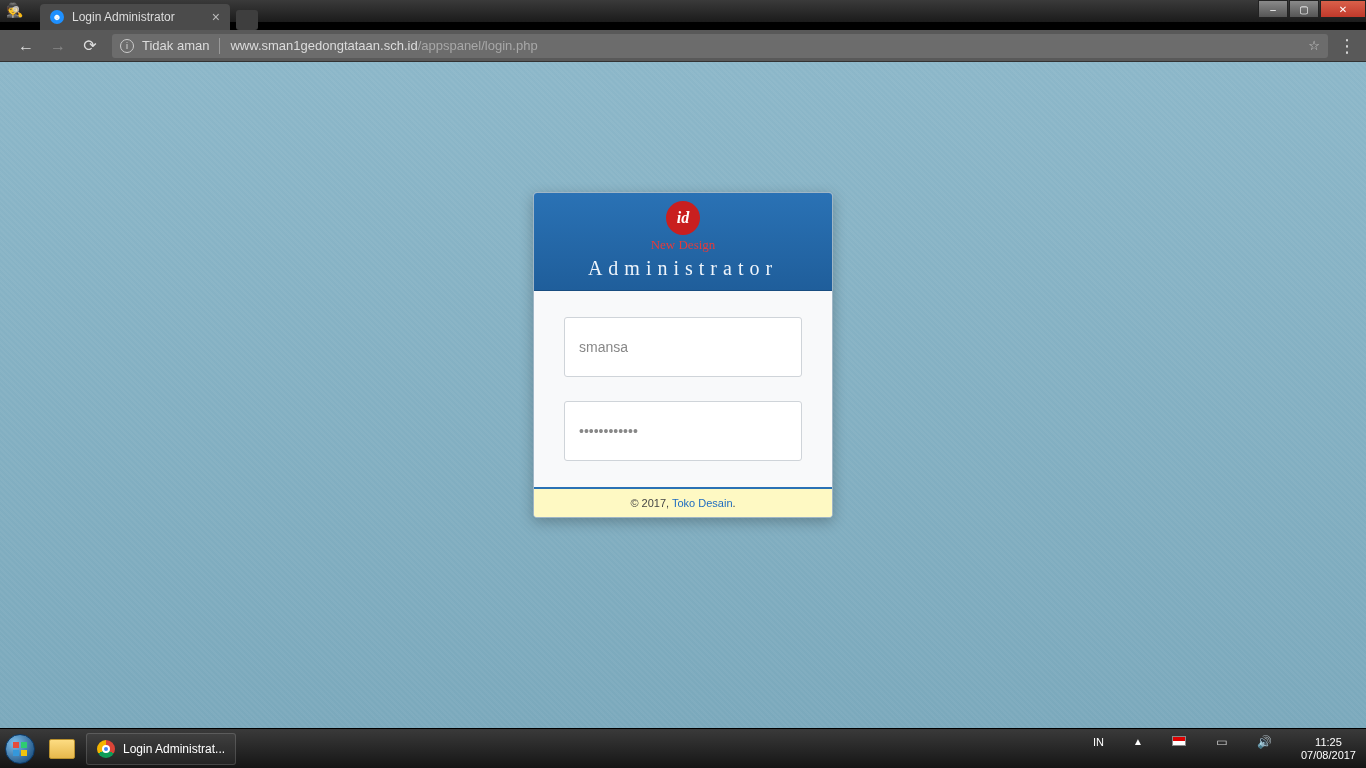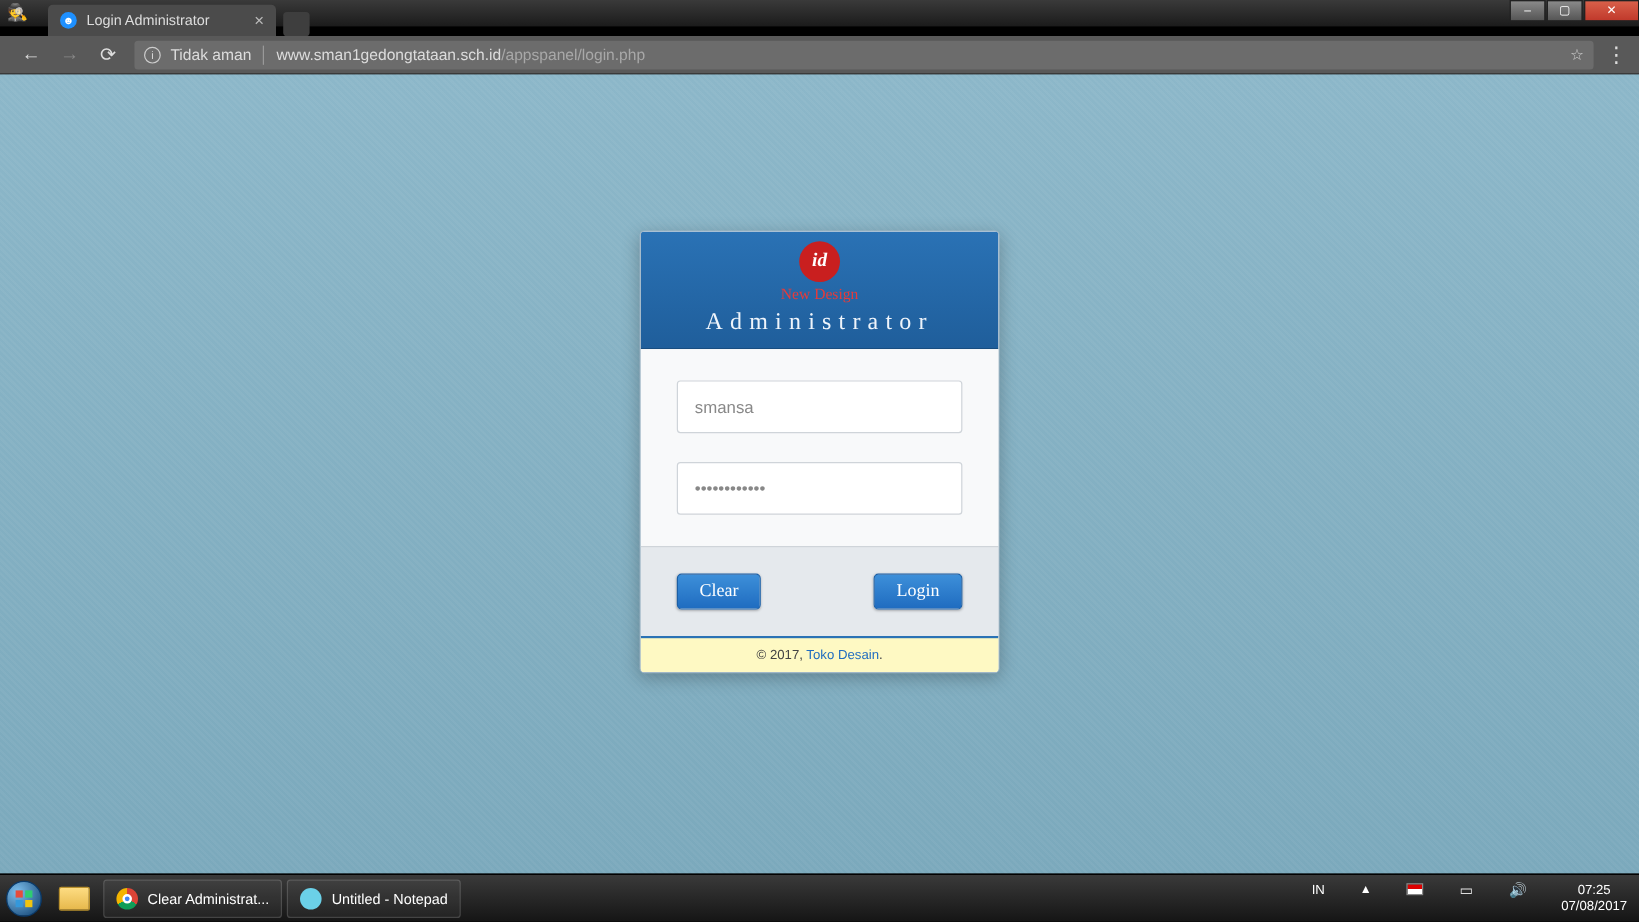--- a/index.html
+++ b/index.html
@@ -41,21 +41,21 @@
   .card-wrap{position:relative;margin-top:130px}
   .glow{position:absolute;inset:-60px;border-radius:50%;background:radial-gradient(closest-side,rgba(255,255,255,.65),rgba(255,255,255,0) 70%);filter:blur(2px);z-index:0}
 
   .card{position:relative;z-index:1;width:300px;background:#eef0f2;border:1px solid #9fb6c6;border-radius:4px;box-shadow:0 4px 14px rgba(0,0,0,.25)}
   .card-header{background:linear-gradient(#2a72b5,#1f5e9b);border-bottom:1px solid #184d80;border-radius:3px 3px 0 0;padding:8px 0 10px;text-align:center;color:#fff}
   .logo{width:34px;height:34px;border-radius:50%;background:#c91f1f;margin:0 auto 2px;display:flex;align-items:center;justify-content:center;font-family:cursive;font-weight:bold;color:#fff;font-size:16px;font-style:italic}
   .logosub{font-family:cursive;color:#e53b3b;font-size:13px;margin-bottom:4px}
   .admin-title{font-family:Liberation Serif, serif;letter-spacing:6px;font-size:20px;color:#eef4fb}
 
   .card-body{background:#f8f9fa;padding:26px 30px 26px}
-  .field{width:100%;height:44px;border:1px solid #cfd4d9;border-radius:3px;padding:0 14px;font-size:14px;color:#888;margin-bottom:24px;background:#fff}
+  .field{width:100%;height:60px;border:1px solid #cfd4d9;border-radius:3px;padding:0 14px;font-size:14px;color:#888;margin-bottom:24px;background:#fff}
   .field:last-child{margin-bottom:0}
 
   .card-actions{background:#e5e9ed;border-top:1px solid #cfd4d9;padding:22px 30px;display:flex;justify-content:space-between}
   .btn{height:30px;padding:0 18px;border-radius:4px;border:1px solid #1b5fa6;background:linear-gradient(#3d8fd9,#1f6cc0);color:#fff;font-size:15px;font-family:Georgia,serif;cursor:pointer;box-shadow:0 1px 2px rgba(0,0,0,.25)}
 
   .card-footer{border-top:2px solid #2a72b5;padding:8px 0;text-align:center;font-size:11px;color:#444;background:#fef9c3;border-radius:0 0 3px 3px}
   .card-footer a{color:#1f6cc0;text-decoration:none}
 
   
   .taskbar{position:absolute;left:0;right:0;bottom:0;height:40px;background:linear-gradient(#3a3a3a,#151515);border-top:1px solid #000;display:flex;align-items:center;color:#fff;font-size:12px}
@@ -116,24 +116,20 @@
     <div class="card">
       <div class="card-header">
         <div class="logo">id</div>
         <div class="logosub">New Design</div>
         <div class="admin-title">Administrator</div>
       </div>
       <div class="card-body">
         <input class="field" type="text" value="smansa" style="">
         <input class="field" type="text" value="••••••••••••" style="">
       </div>
-      <div class="card-actions">
-        <button class="btn">Clear</button>
-        <button class="btn">Login</button>
-      </div>
       <div class="card-footer">
         <span>© 2017, </span><a href="#">Toko Desain</a><span>.</span>
       </div>
     </div>
   </div>
 </div>
 
 <div class="taskbar">
   <div class="start">
     <div class="orb">
@@ -143,30 +139,26 @@
           <rect x="1" y="9" width="6" height="6" fill="#3498db"></rect>
           <rect x="9" y="9" width="6" height="6" fill="#f1c40f"></rect>
         </svg>
     </div>
   </div>
   <div class="tb-pin">
       <div class="folder"></div>
     </div>
   <div class="tb-item">
     <span class="ticon chromeico"></span>
-    <span>Clear Administrat...</span>
-  </div>
-  <div class="tb-item">
-    <span class="ticon npico"></span>
-    <span>Untitled - Notepad</span>
+    <span>Login Administrat...</span>
   </div>
   <div class="tray">
     <span class="lang">IN</span>
     <span class="up">▲</span>
     <span class="flag"></span>
     <span class="trayico">▭</span>
     <span class="trayico">🔊</span>
     <div class="clock">
-      <div>07:25</div>
+      <div>11:25</div>
       <div>07/08/2017</div>
     </div>
   </div>
 </div>
 
 </body></html>

